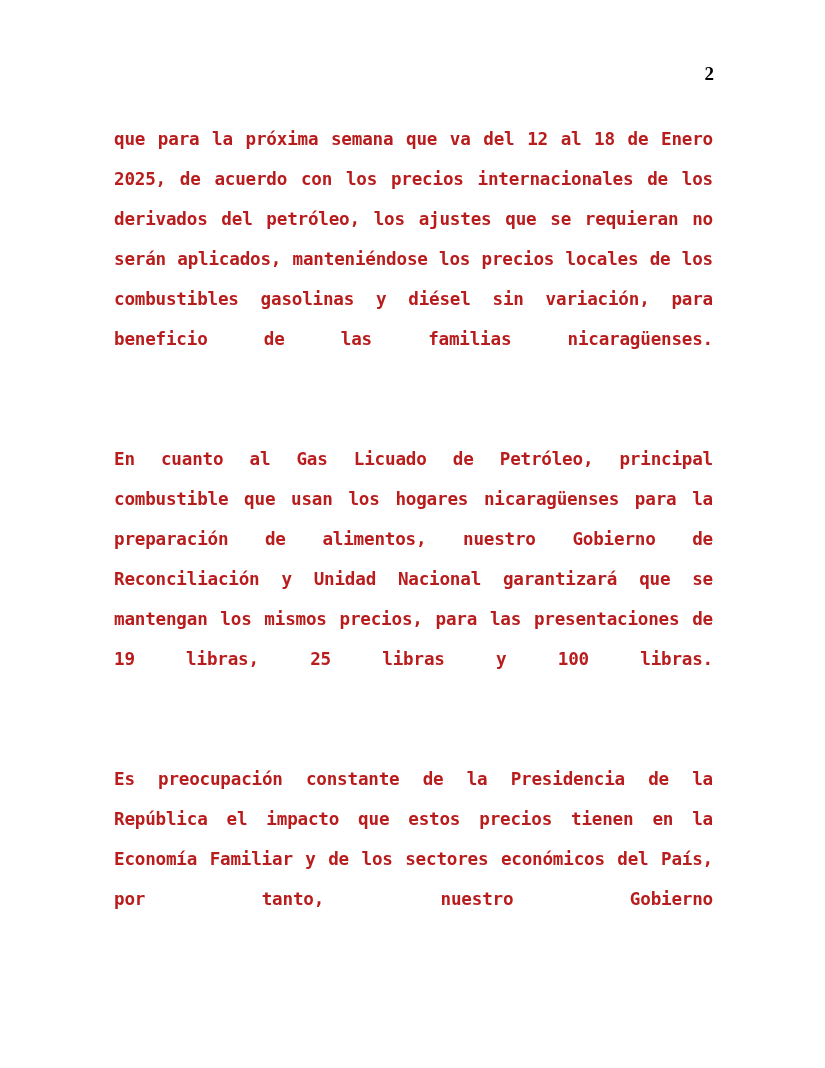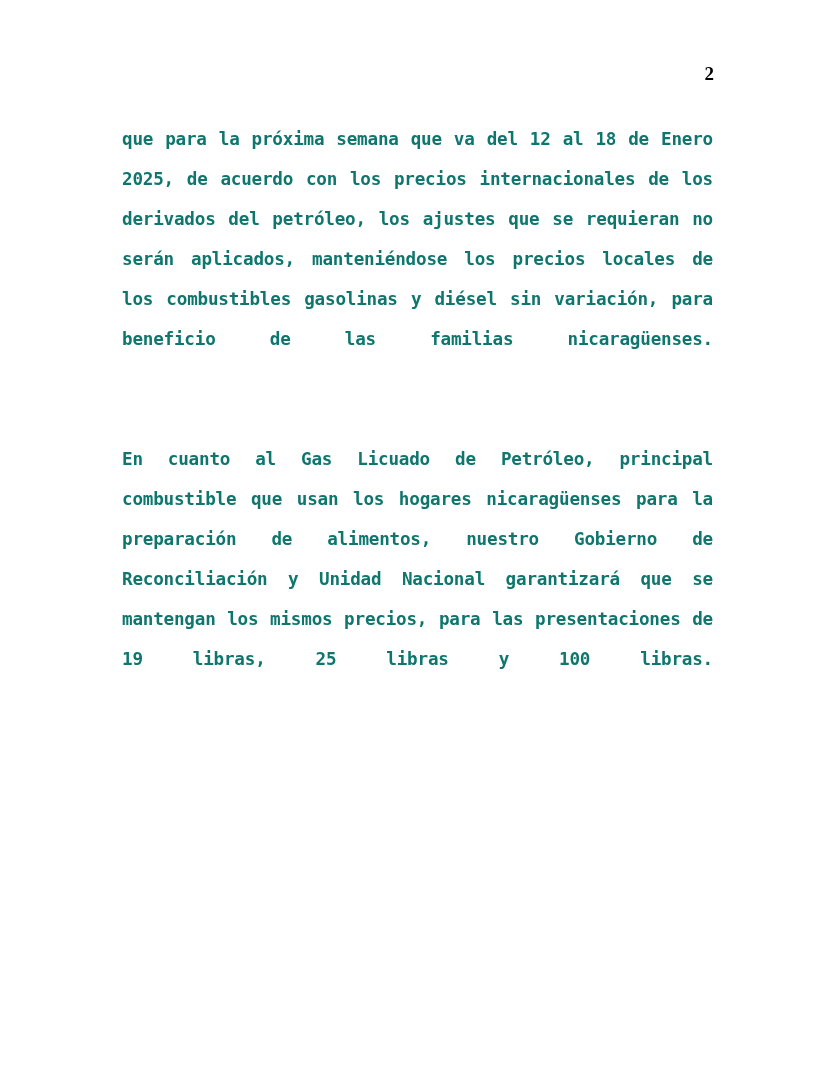--- a/index.html
+++ b/index.html
@@ -39,22 +39,22 @@
     left: 114px;
     width: 599px;
   }
   .para {
     font-family: "DejaVu Sans Mono", "Liberation Mono", monospace;
     font-weight: bold;
     font-size: 17.6px;
     line-height: 40px;
     text-align: justify;
     text-justify: inter-word;
-    color: #0f766e;
-    margin: 0 0 40px 8px;
+    color: #b91c1c;
+    margin: 0 0 40px 0;
     letter-spacing: -0.2px;
     word-spacing: 0px;
     -webkit-hyphens: none;
     hyphens: none;
   }
   .para:last-child {
     margin-bottom: 0;
   }
   
   .para::after {
@@ -69,16 +69,17 @@
 <div class="page">
 
   <div class="page-number">2</div>
 
   <div class="body-block">
 
     <p class="para">que para la próxima semana que va del 12 al 18 de Enero 2025, de acuerdo con los precios internacionales de los derivados del petróleo, los ajustes que se requieran no serán aplicados, manteniéndose los precios locales de los combustibles gasolinas y diésel sin variación, para beneficio de las familias nicaragüenses.</p>
 
     <p class="para">En cuanto al Gas Licuado de Petróleo, principal combustible que usan los hogares nicaragüenses para la preparación de alimentos, nuestro Gobierno de Reconciliación y Unidad Nacional garantizará que se mantengan los mismos precios, para las presentaciones de 19 libras, 25 libras y 100 libras.</p>
 
+    <p class="para">Es preocupación constante de la Presidencia de la República el impacto que estos precios tienen en la Economía Familiar y de los sectores económicos del País, por tanto, nuestro Gobierno</p>
 
   </div>
 
 </div>
 
 </body></html>

